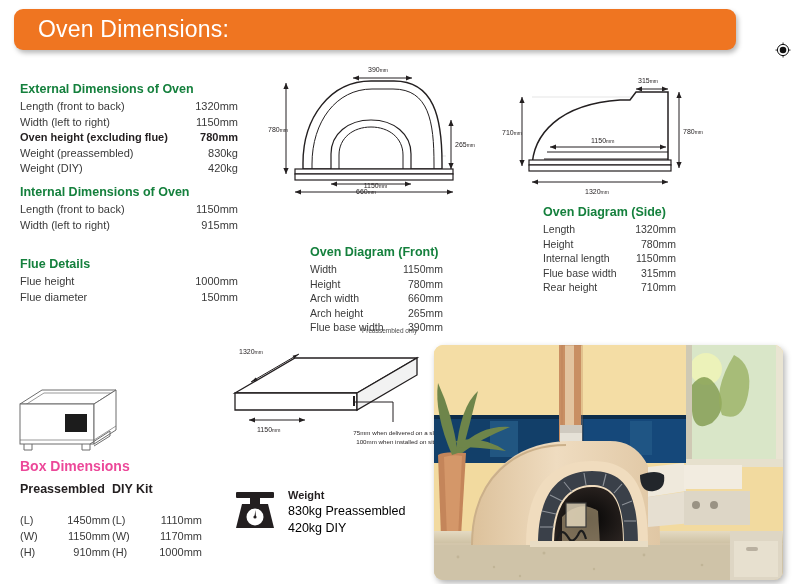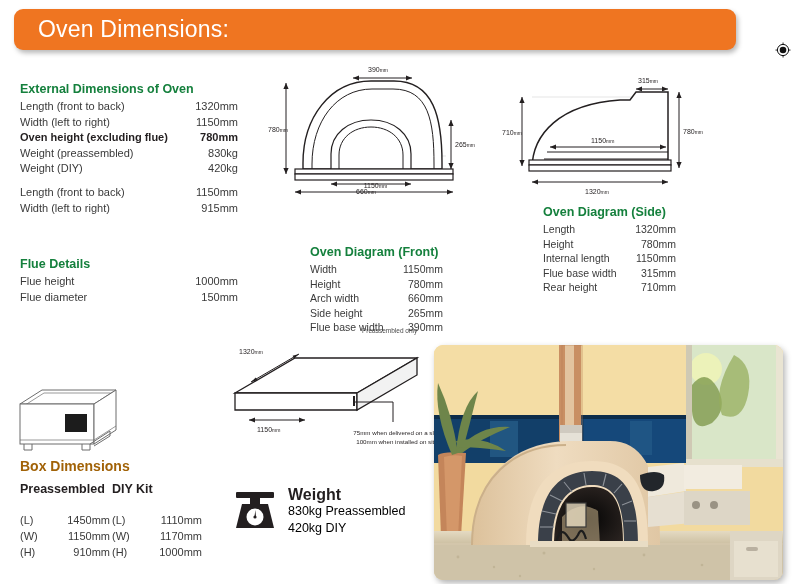--- a/index.html
+++ b/index.html
@@ -62,21 +62,21 @@
   #side-diagram{left:500px;top:56px;width:230px;height:140px;}
   #box-diagram{left:12px;top:382px;width:115px;height:75px;}
   #slab-diagram{left:225px;top:330px;width:215px;height:140px;}
 
   .dimtxt{font-size:7px;fill:#231f20;font-family:"Liberation Sans",sans-serif;}
   .dimtxt-sm{font-size:5px;fill:#231f20;font-family:"Liberation Sans",sans-serif;}
 
   
   #box-title{
     position:absolute;left:20px;top:458px;
-    font-size:14px;font-weight:bold;color:#a16207;
+    font-size:14px;font-weight:bold;color:#ec4899;
   }
   .kit-col{position:absolute;font-size:11px;}
   #kit-pre{left:20px;top:482px;width:92px;}
   #kit-diy{left:112px;top:482px;width:92px;}
   .kit-head{font-size:12.5px;font-weight:bold;margin-bottom:16px;white-space:nowrap;}
   .kit-row{display:flex;line-height:16px;color:#3a3a3a;white-space:nowrap;}
   .kit-row .lbl{width:28px;text-align:left;}
   .kit-row .val{width:62px;text-align:right;}
 
   
@@ -86,21 +86,21 @@
   }
   #slab-note{
     position:absolute;left:352px;top:428px;width:90px;
     font-size:6.2px;color:#231f20;text-align:center;line-height:9px;
   }
 
   
   #weight-wrap{position:absolute;left:232px;top:486px;display:flex;align-items:flex-start;}
   #scale-icon{width:46px;height:46px;flex:0 0 46px;margin-right:10px;}
   #weight-text{padding-top:1px;}
-  .w-title{font-size:16px;font-weight:bold;color:#231f20;line-height:16px;}
+  .w-title{font-size:11px;font-weight:bold;color:#231f20;line-height:16px;}
   .w-line{font-size:12.5px;color:#000000;line-height:17px;white-space:nowrap;}
 
   
   #photo{
     position:absolute;left:434px;top:345px;width:349px;height:235px;
     border-radius:9px;overflow:hidden;
     box-shadow:2px 3px 6px rgba(0,0,0,.3);
   }
   #photo svg{display:block;}
 </style>
@@ -141,20 +141,21 @@
       <span class="k">Weight (preassembled)</span>
       <span class="v">830kg</span>
     </div>
     <div class="spec-row">
       <span class="k">Weight (DIY)</span>
       <span class="v">420kg</span>
     </div>
   </div>
 
   <div class="spec-block" id="int-block">
+    <div class="spec-head">Internal Dimensions of Oven</div>
     <div class="spec-row">
       <span class="k">Length (front to back)</span>
       <span class="v">1150mm</span>
     </div>
     <div class="spec-row">
       <span class="k">Width (left to right)</span>
       <span class="v">915mm</span>
     </div>
   </div>
 
@@ -289,21 +290,21 @@
     </div>
     <div class="spec-row">
       <span class="k">Height</span>
       <span class="v">780mm</span>
     </div>
     <div class="spec-row">
       <span class="k">Arch width</span>
       <span class="v">660mm</span>
     </div>
     <div class="spec-row">
-      <span class="k">Side height</span>
+      <span class="k">Arch height</span>
       <span class="v">265mm</span>
     </div>
     <div class="spec-row">
       <span class="k">Flue base width</span>
       <span class="v">390mm</span>
     </div>
   </div>
 
   <div class="spec-block" id="side-specs">
     <div class="spec-head">Oven Diagram (Side)</div>

